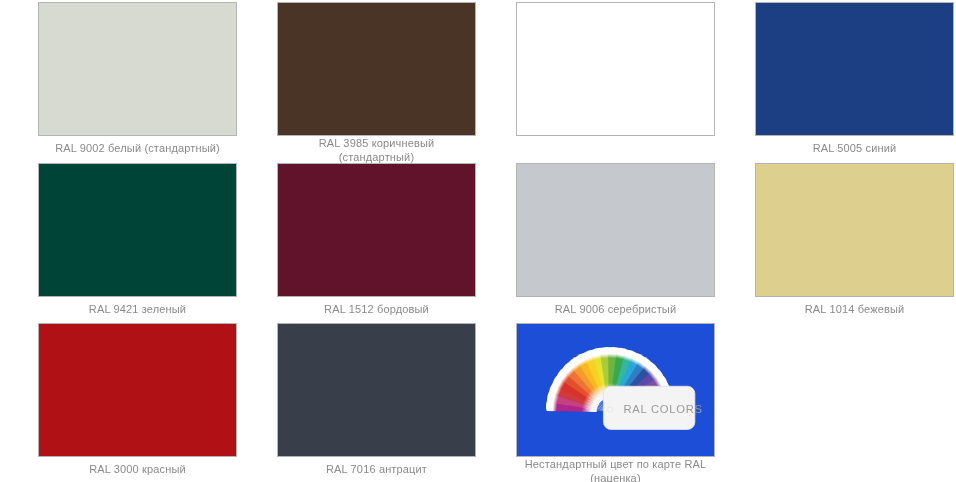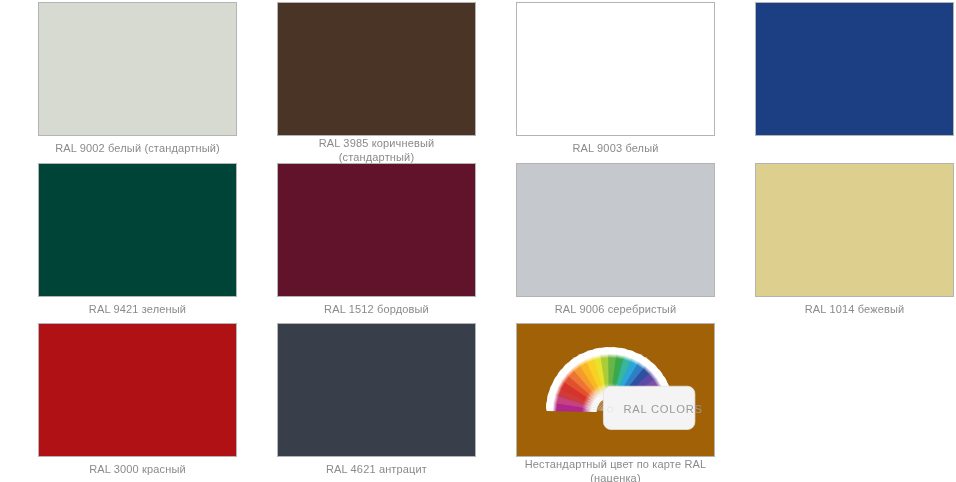--- a/index.html
+++ b/index.html
@@ -48,21 +48,21 @@
     line-height: 14px;
     padding: 0 4px;
     box-sizing: border-box;
     letter-spacing: 0.15px;
   }
 
   
   .fandeck {
     position: absolute;
     left: 0; top: 0; right: 0; bottom: 0;
-    background: #a16207;
+    background: #1d4ed8;
   }
   .fandeck svg {
     display: block;
     width: 100%;
     height: 100%;
   }
 </style>
 </head>
 <body>
 
@@ -73,25 +73,25 @@
     <div class="swatch-label">RAL 9002 белый (стандартный)</div>
   </div>
 
   <div class="swatch-cell">
     <div class="swatch-chip" id="chip-1" style="background: rgb(74, 52, 37);"></div>
     <div class="swatch-label">RAL 3985 коричневый (стандартный)</div>
   </div>
 
   <div class="swatch-cell">
     <div class="swatch-chip" id="chip-2" style="background: rgb(255, 255, 255);"></div>
-    <div class="swatch-label">RAL 9003 белый</div>
   </div>
 
   <div class="swatch-cell">
     <div class="swatch-chip" id="chip-3" style="background: rgb(27, 63, 130);"></div>
+    <div class="swatch-label">RAL 5005 синий</div>
   </div>
 
   <div class="swatch-cell">
     <div class="swatch-chip" id="chip-4" style="background: rgb(0, 68, 56);"></div>
     <div class="swatch-label">RAL 9421 зеленый</div>
   </div>
 
   <div class="swatch-cell">
     <div class="swatch-chip" id="chip-5" style="background: rgb(97, 19, 43);"></div>
     <div class="swatch-label">RAL 1512 бордовый</div>
@@ -108,21 +108,21 @@
   </div>
 
 
   <div class="swatch-cell">
     <div class="swatch-chip" id="chip-9" style="background: rgb(175, 17, 20);"></div>
     <div class="swatch-label">RAL 3000 красный</div>
   </div>
 
   <div class="swatch-cell">
     <div class="swatch-chip" id="chip-10" style="background: rgb(56, 62, 74);"></div>
-    <div class="swatch-label">RAL 4621 антрацит</div>
+    <div class="swatch-label">RAL 7016 антрацит</div>
   </div>
 
   <div class="swatch-cell">
     <div class="swatch-chip" id="chip-11" style="background: rgb(255, 255, 255);">
       <div class="fandeck">
         <svg viewBox="0 0 237 133" preserveAspectRatio="xMidYMid meet">
           <defs>
               <linearGradient id="fg0" gradientUnits="userSpaceOnUse" x1="96.08764967410762" y1="90.32754458771755" x2="36.416335952011224" y2="84.05583679165836">
                 <stop offset="0" stop-color="#ffffff"></stop>
                 <stop offset="0.1" stop-color="#ffffff"></stop>

